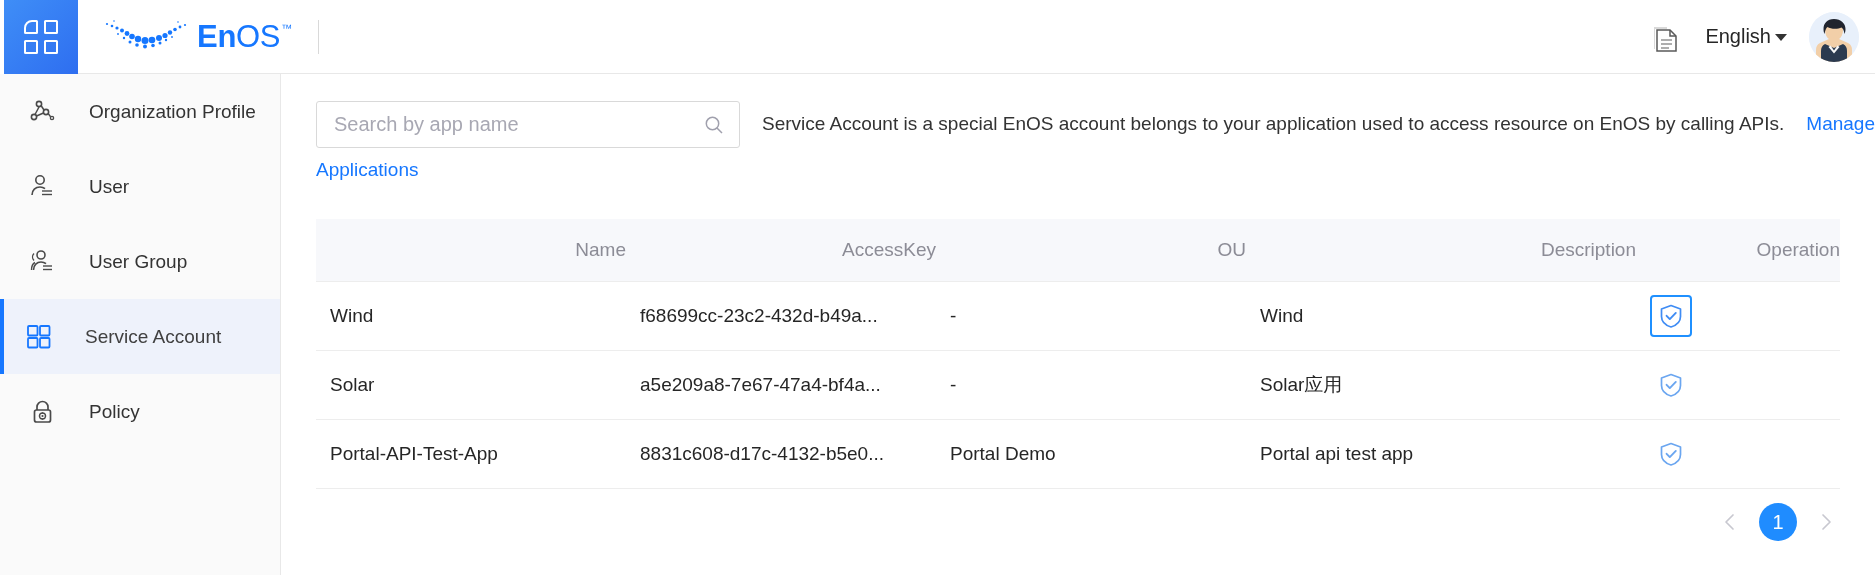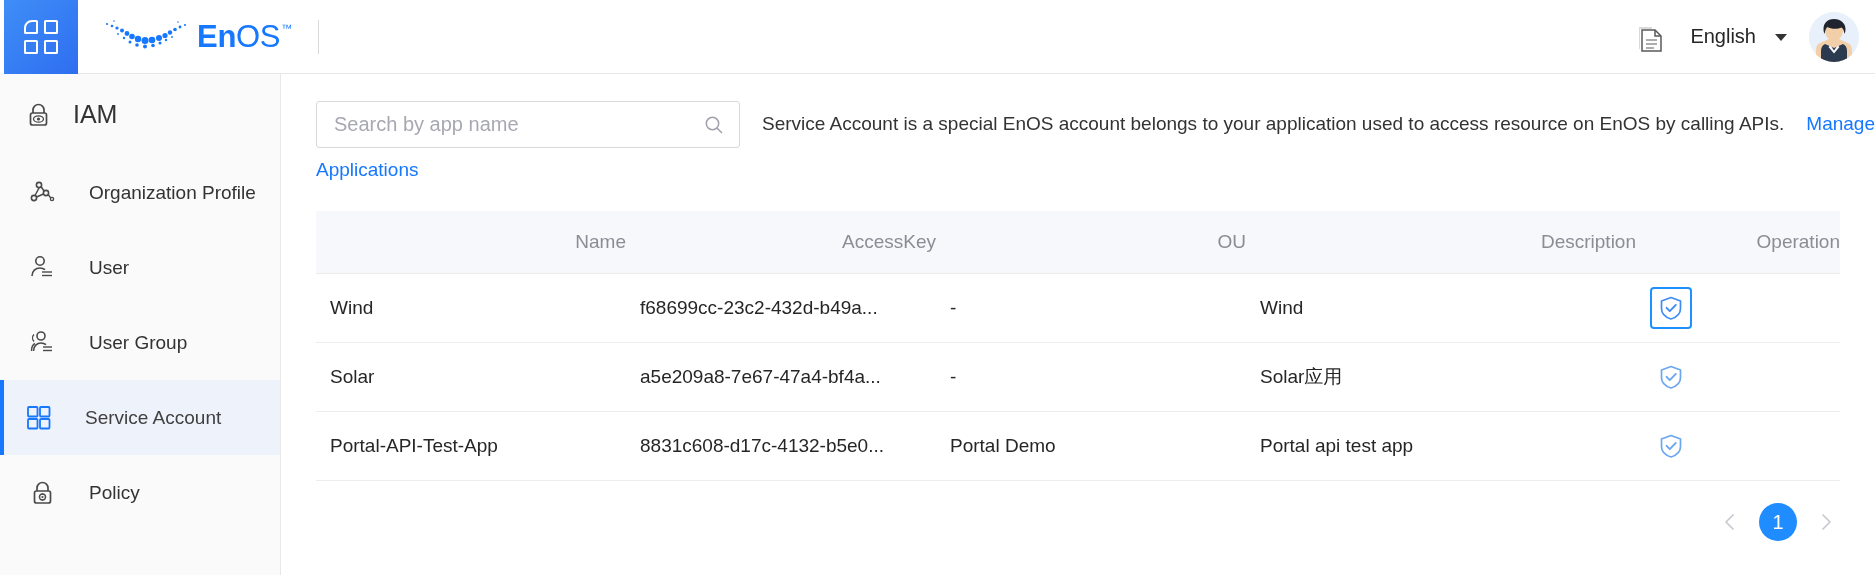--- a/index.html
+++ b/index.html
@@ -50,21 +50,21 @@
   }
   .app-title { font-size: 26px; color: #262626; font-weight: 400; }
 
   .header-right {
     margin-left: auto; display: flex; align-items: center;
     padding-right: 20px; gap: 22px;
   }
   .doc-icon-btn { width: 34px; height: 34px; cursor: pointer;
     display:flex; align-items:center; justify-content:center; }
   .lang-select {
-    display: flex; align-items: center; gap: 19px;
+    display: flex; align-items: center; gap: 4px;
     font-size: 20px; color: #262626; cursor: pointer;
   }
   .caret-down {
     width: 0; height: 0;
     border-left: 6px solid transparent; border-right: 6px solid transparent;
     border-top: 7px solid #333; margin-top: 2px;
   }
   .avatar {
     width: 50px; height: 50px; border-radius: 50%;
     background: #e8f0fb; overflow: hidden; cursor: pointer;
@@ -120,21 +120,21 @@
   }
   .search-box input::placeholder { color: #a8a8b3; }
   .notice {
     margin-left: 22px; margin-top: 12px;
     font-size: 19px; color: #333333; white-space: nowrap;
   }
   .notice .manage-link {
     color: #1677ff; margin-left: 22px; cursor: pointer; text-decoration: none;
   }
   .applications-link {
-    display: inline-block; margin: 11px 0 8px 35px;
+    display: inline-block; margin: 11px 0 16px 35px;
     font-size: 19px; color: #1677ff; cursor: pointer;
   }
 
   
   .table-wrap { margin: 22px 0 0 35px; width: 1524px; }
   table { width: 100%; border-collapse: collapse; table-layout: fixed; }
   thead tr { background: #f7f8fb; }
   thead th {
     text-align: right; font-weight: 400; font-size: 19px; color: #8c8c96;
     height: 62px; padding: 0 0 0 14px;
@@ -252,31 +252,20 @@
         <path d="M25 7 c-7 0-10.5 4.5-10.5 10 0 2 .5 4 1 5 .5-3 1.5-6 3-7 3 2 10 2.5 14 .5 1.5 1 2.5 3 3 6.5 .5-1 1-3 1-5 0-5.5-4.5-10-11.5-10z" fill="#20242e"></path>
         <path d="M16 32 l9 4 9-4 c3 1.5 4 4 4 7 l0 11 h-26 l0-11 c0-3 1-5.5 4-7z" fill="#2b3a4f"></path>
         <path d="M21.5 33.5 l3.5 5 3.5-5 2 1.5 -5.5 6.5 -5.5-6.5z" fill="#f7f7f7"></path>
       </svg>
     </div>
   </div>
 </div>
 
 <div class="sidebar">
 
-  <div class="sidebar-head">
-    <span class="nav-icon">
-      <svg width="29" height="29" viewBox="0 0 29 29">
-        <path d="M9 13 v-3 a5.5 5.5 0 0 1 11 0 v3" fill="none" stroke="#4a4a4a" stroke-width="1.7"></path>
-        <rect x="6.5" y="13" width="16" height="12" rx="2" fill="none" stroke="#4a4a4a" stroke-width="1.7"></rect>
-        <ellipse cx="14.5" cy="19" rx="5" ry="3.2" fill="none" stroke="#4a4a4a" stroke-width="1.3"></ellipse>
-        <circle cx="14.5" cy="19" r="1.6" fill="#4a4a4a"></circle>
-      </svg>
-    </span>
-    <span class="sidebar-head-label">IAM</span>
-  </div>
 
   <div class="nav-item">
     <span class="nav-icon">
       <svg width="29" height="29" viewBox="0 0 29 29">
         <circle cx="11" cy="7" r="2.6" fill="none" stroke="#4a4a4a" stroke-width="1.6"></circle>
         <circle cx="6" cy="20" r="2.6" fill="none" stroke="#4a4a4a" stroke-width="1.6"></circle>
         <circle cx="18" cy="15" r="2.6" fill="none" stroke="#4a4a4a" stroke-width="1.6"></circle>
         <circle cx="24" cy="21" r="1.6" fill="none" stroke="#4a4a4a" stroke-width="1.4"></circle>
         <line x1="11" y1="10" x2="7" y2="17.5" stroke="#4a4a4a" stroke-width="1.5"></line>
         <line x1="13" y1="8.5" x2="16" y2="13" stroke="#4a4a4a" stroke-width="1.5"></line>

